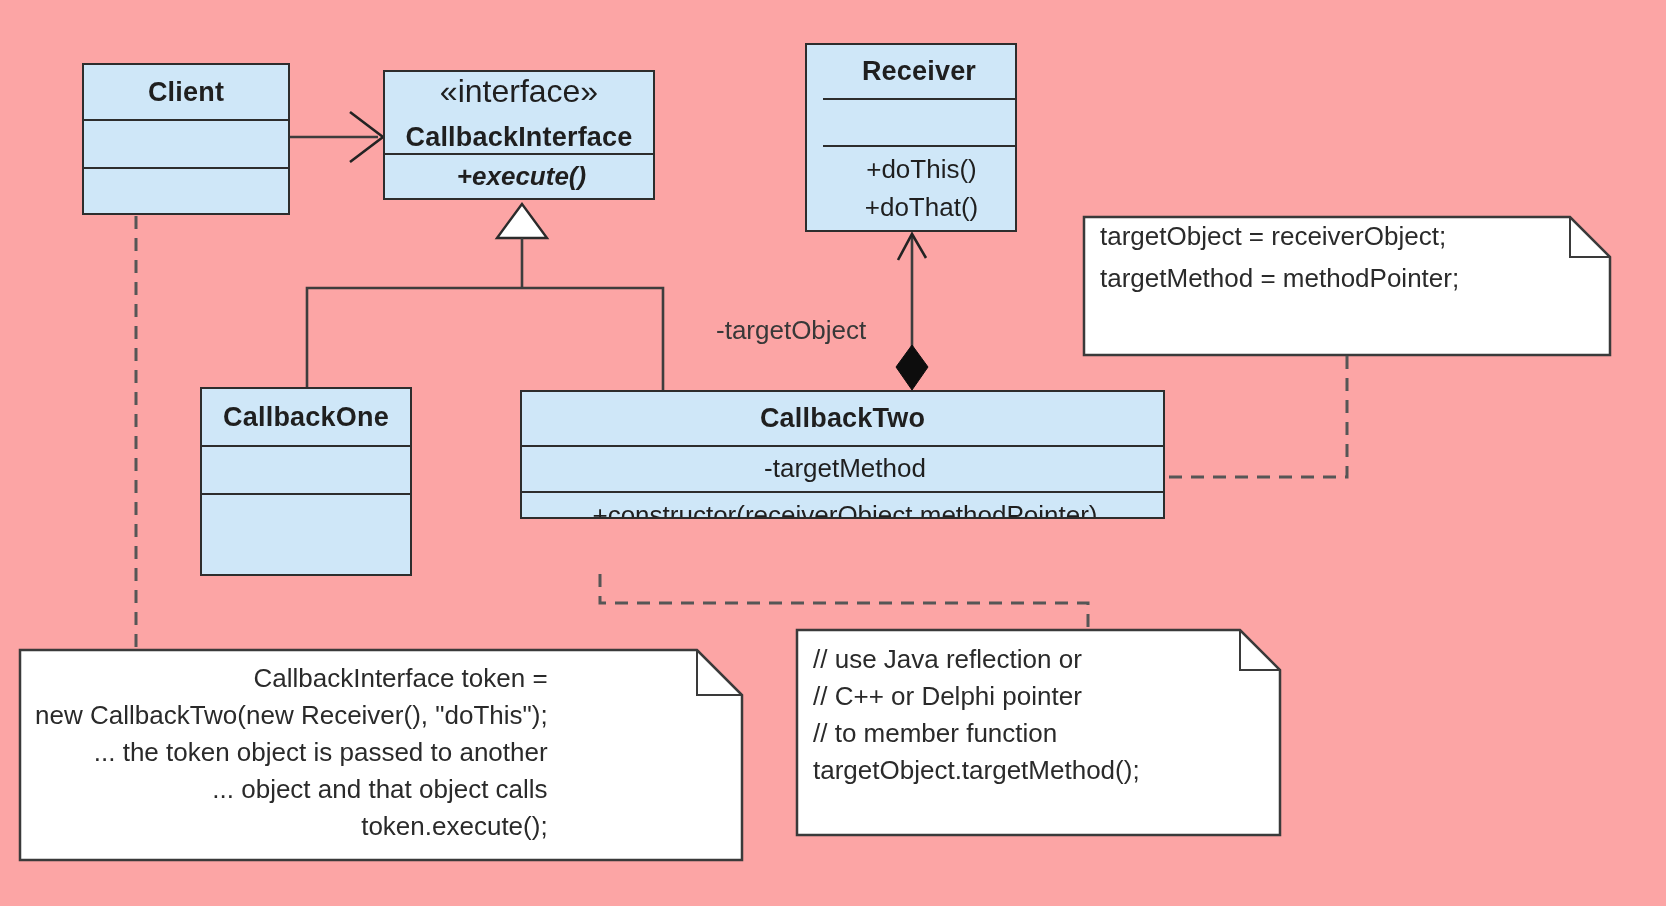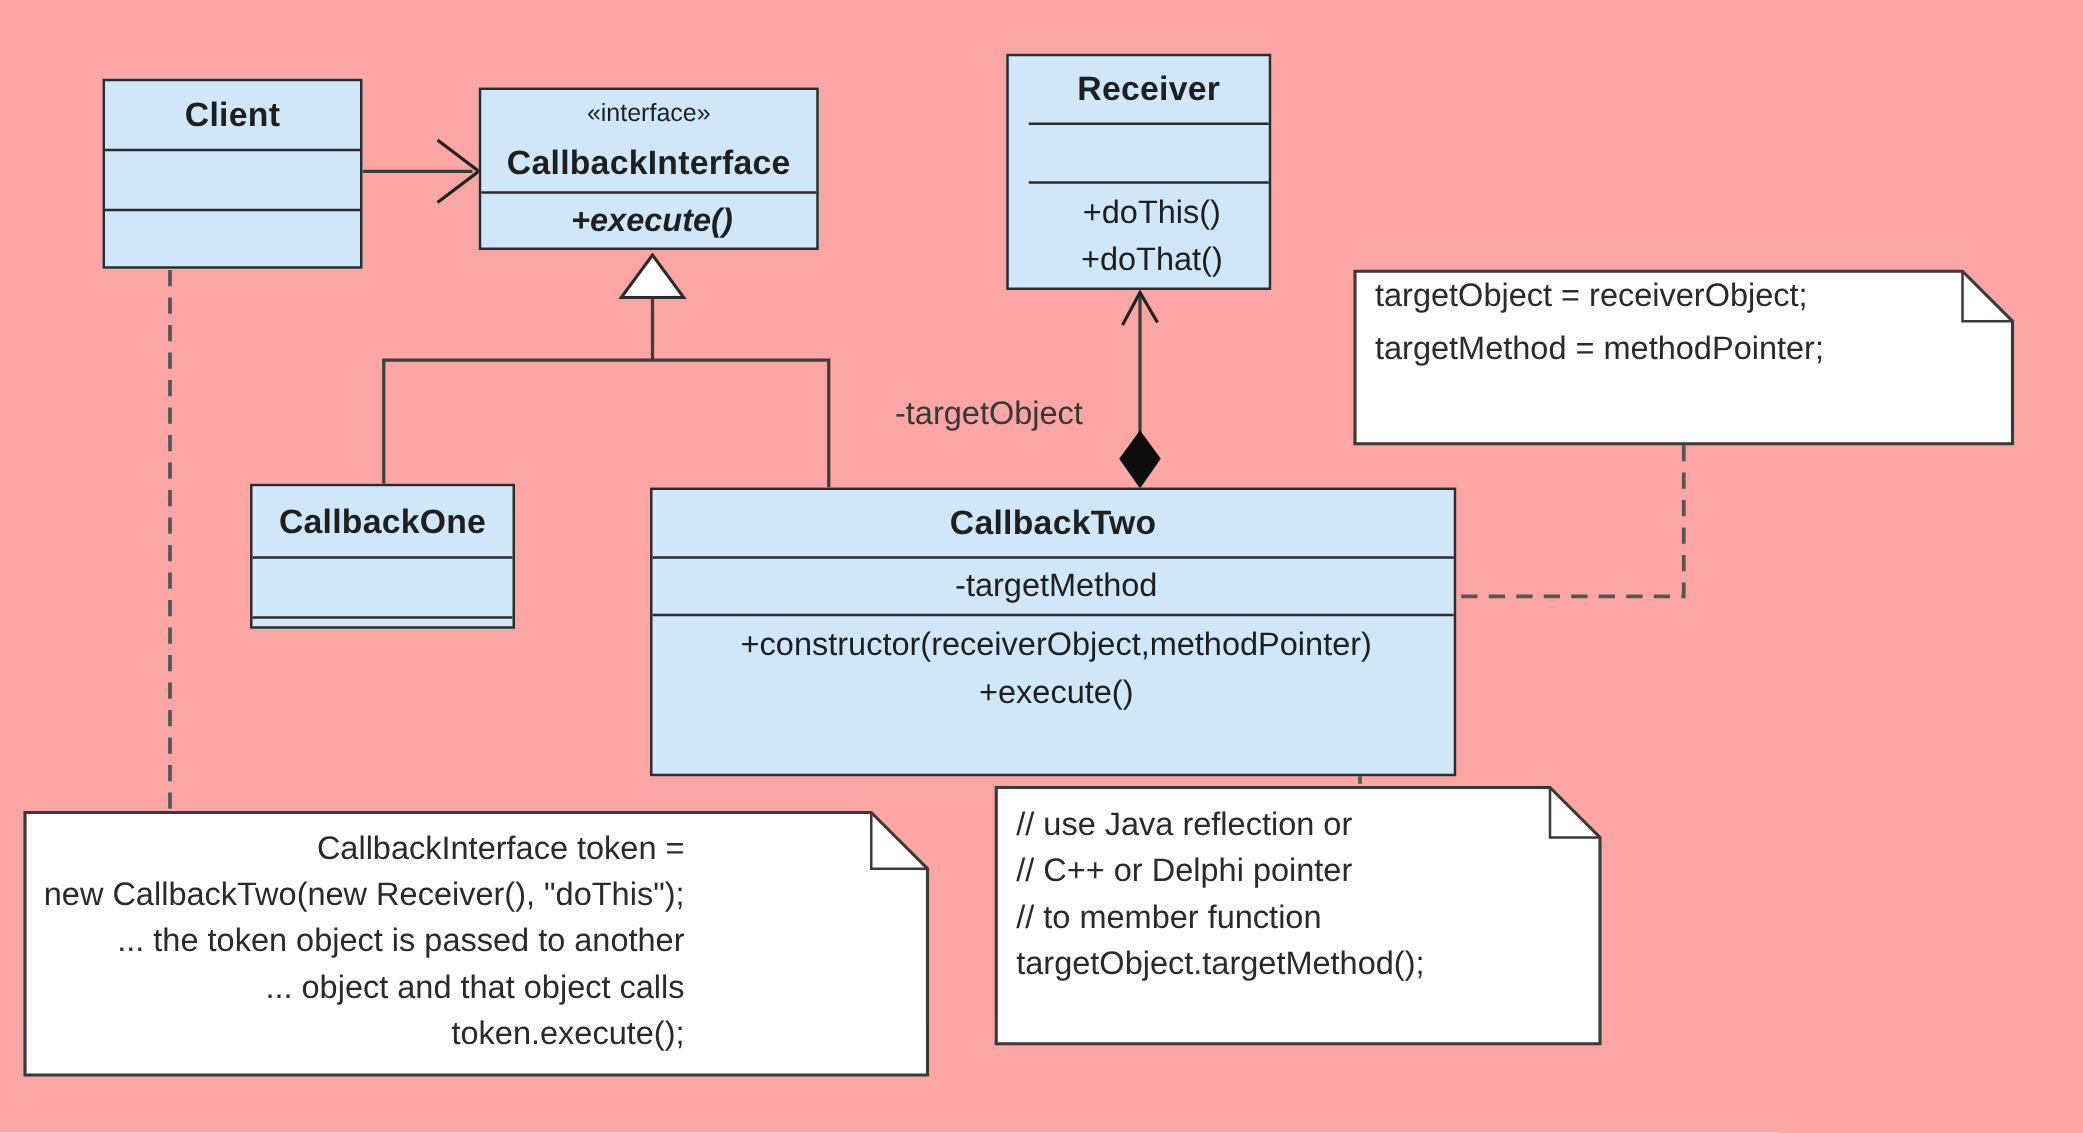--- a/index.html
+++ b/index.html
@@ -22,21 +22,21 @@
   .dashed{stroke:#565656;stroke-width:3;fill:none;stroke-dasharray:13 9;}
   .noteshape{fill:var(--note-fill);stroke:#3a3a3a;stroke-width:2.5;}
   .foldline{fill:none;stroke:#3a3a3a;stroke-width:2;}
 
   .cls{position:absolute;background:var(--class-fill);border:2.5px solid var(--class-border);
        display:flex;flex-direction:column;}
   .cmp{width:100%;}
   .cmp + .cmp{border-top:2.2px solid var(--class-border);text-align:center;}
   .cmp.head{display:flex;flex-direction:column;align-items:center;justify-content:center;}
   .cls-name{font-weight:bold;font-size:27px;letter-spacing:.2px;}
-  .stereo{font-size:20px;margin-bottom:12px;}
+  .stereo{font-size:32px;margin-bottom:12px;}
   .members{padding:3px 0 0 5px;font-size:26px;line-height:38px;white-space:nowrap;overflow:hidden;}
   .members.italic{font-style:italic;font-weight:bold;}
 
   .note-text{position:absolute;font-size:26px;line-height:37px;white-space:nowrap;color:#2a2a2a;}
   .note-text.wide{line-height:42px;}
   .edge-label{position:absolute;font-size:26px;color:#383838;white-space:nowrap;}
 </style>
 </head>
 <body>
 
@@ -101,29 +101,29 @@
     <div class="cmp head" style="height:53px;">
       <div class="cls-name">Receiver</div>
     </div>
     <div class="cmp" style="height:47px;"></div>
     <div class="cmp members" style="flex:1;">
       <div>+doThis()</div>
       <div>+doThat()</div>
     </div>
   </div>
 
-  <div class="cls" style="left:200px;top:387px;width:212px;height:116px;">
+  <div class="cls" style="left:200px;top:387px;width:212px;height:189px;">
     <div class="cmp head" style="height:56px;">
       <div class="cls-name">CallbackOne</div>
     </div>
     <div class="cmp" style="height:48px;"></div>
     <div class="cmp" style="flex:1;"></div>
   </div>
 
-  <div class="cls" style="left:520px;top:390px;width:645px;height:231px;">
+  <div class="cls" style="left:520px;top:390px;width:645px;height:129px;">
     <div class="cmp head" style="height:53px;">
       <div class="cls-name">CallbackTwo</div>
     </div>
     <div class="cmp members" style="height:46px;padding-top:1px;line-height:40px;">
       <div>-targetMethod</div>
     </div>
     <div class="cmp members" style="flex:1;">
       <div>+constructor(receiverObject,methodPointer)</div>
       <div>+execute()</div>
     </div>

